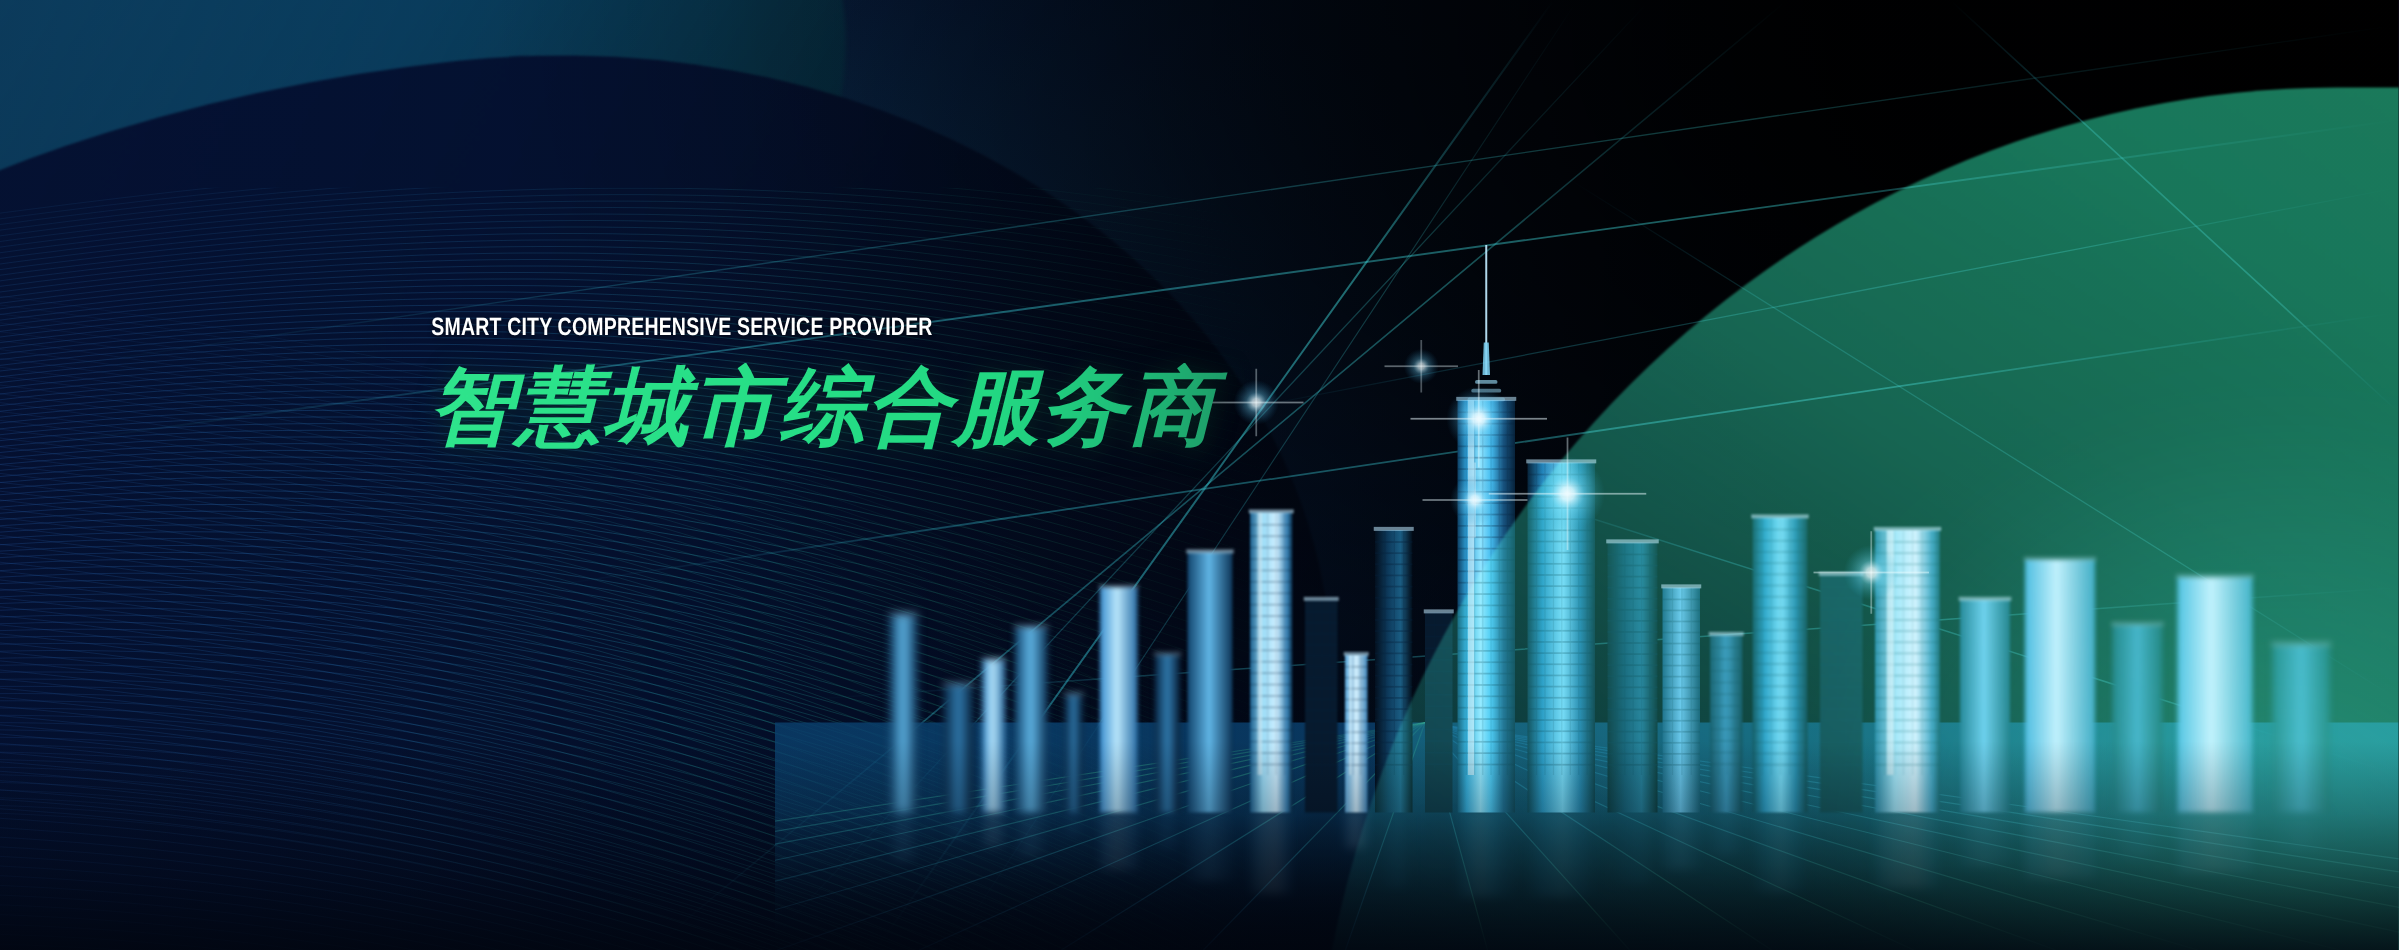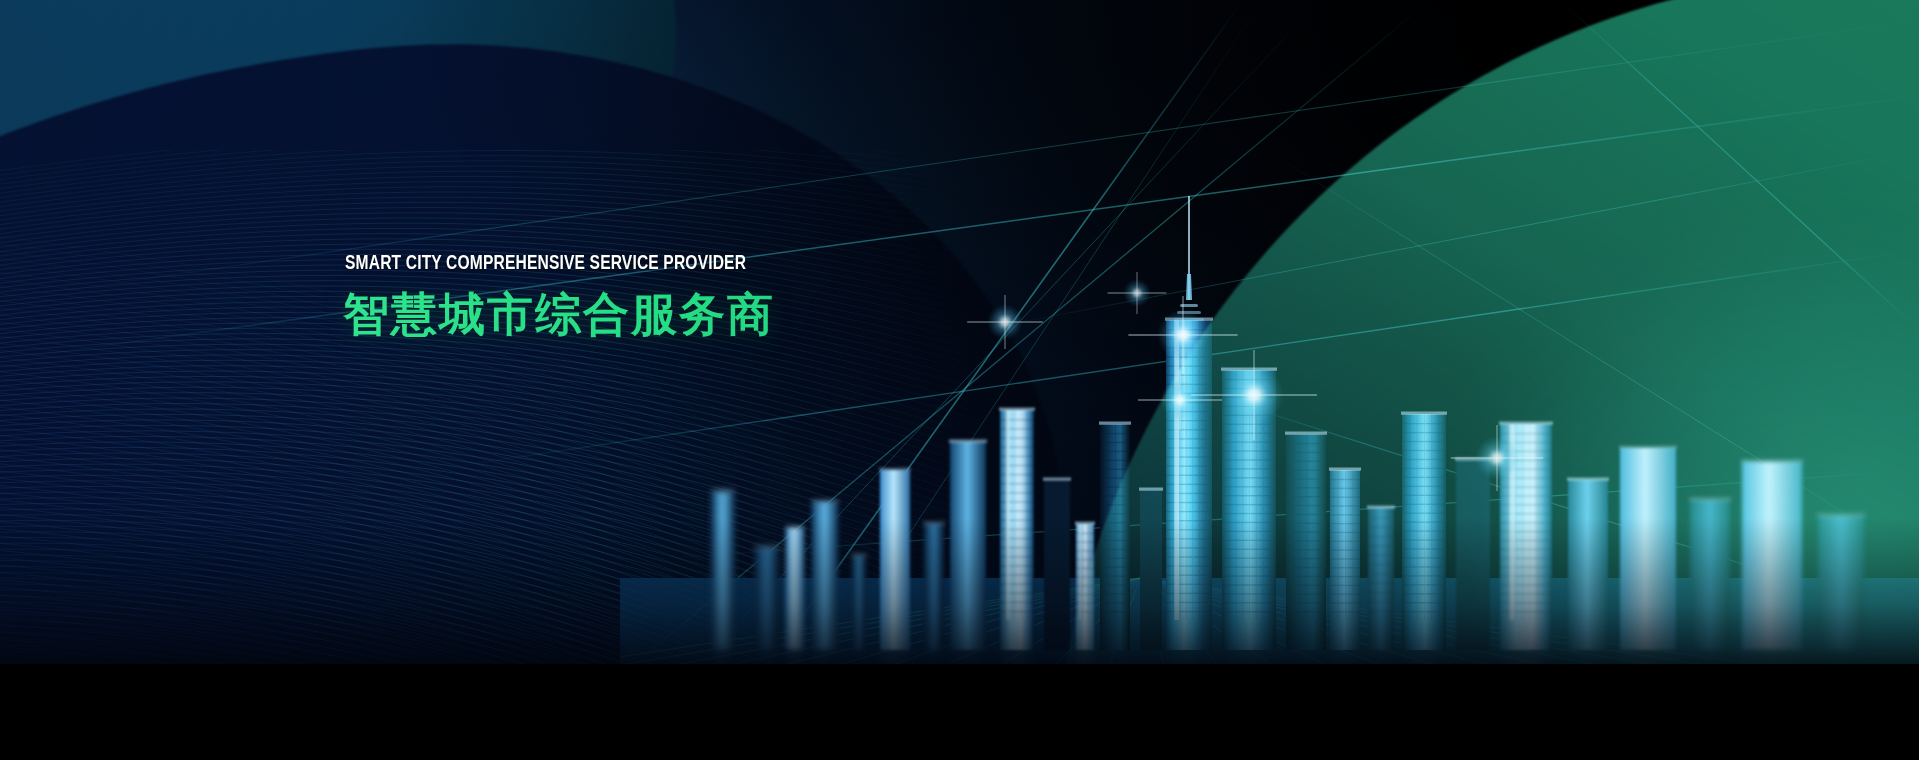--- a/index.html
+++ b/index.html
@@ -2,21 +2,21 @@
 <html><head>
 <meta charset="utf-8">
 <title>Smart City Banner</title>
 <style>
   html,body{margin:0;padding:0;background:#000;}
   *{box-sizing:border-box;}
 
   #banner{
     position:relative;
     width:1919px;
-    height:664px;
+    height:760px;
     overflow:hidden;
     background:#701a75;
     font-family:"Liberation Sans","DejaVu Sans",sans-serif;
     user-select:none;
   }
 
   
   .layer{position:absolute;inset:0;pointer-events:none;}
 
   #sky-base{
@@ -116,33 +116,34 @@
     line-height:1;
     margin:0 0 18px 2px;
     transform:scaleX(.78);
     transform-origin:left center;
     white-space:nowrap;
     text-shadow:0 1px 4px rgba(0,0,0,.75);
     font-stretch:condensed;
   }
   #headline{
     margin:4px 0 16px 0;
-    font-size:46px;
+    font-size:68px;
     font-weight:700;
     line-height:1.06;
     letter-spacing:2px;
     white-space:nowrap;
     background-image:linear-gradient(96deg,
         #2fe48c 0%, #2ae189 18%, #25dd85 42%, #22d782 60%,
         #1fc079 72%, #1d9b68 84%, #206e52 94%, #235d49 100%);
     -webkit-background-clip:text;
     background-clip:text;
     color:transparent;
     -webkit-text-fill-color:transparent;
     filter:drop-shadow(0 2px 10px rgba(10,60,40,.55));
+    font-style:italic;
   }
   #subline{
     margin:0 0 0 2px;
     color:#e9eef5;
     font-size:19px;
     font-weight:400;
     letter-spacing:1.2px;
     line-height:1;
     white-space:nowrap;
     text-shadow:0 1px 5px rgba(0,0,0,.80);

